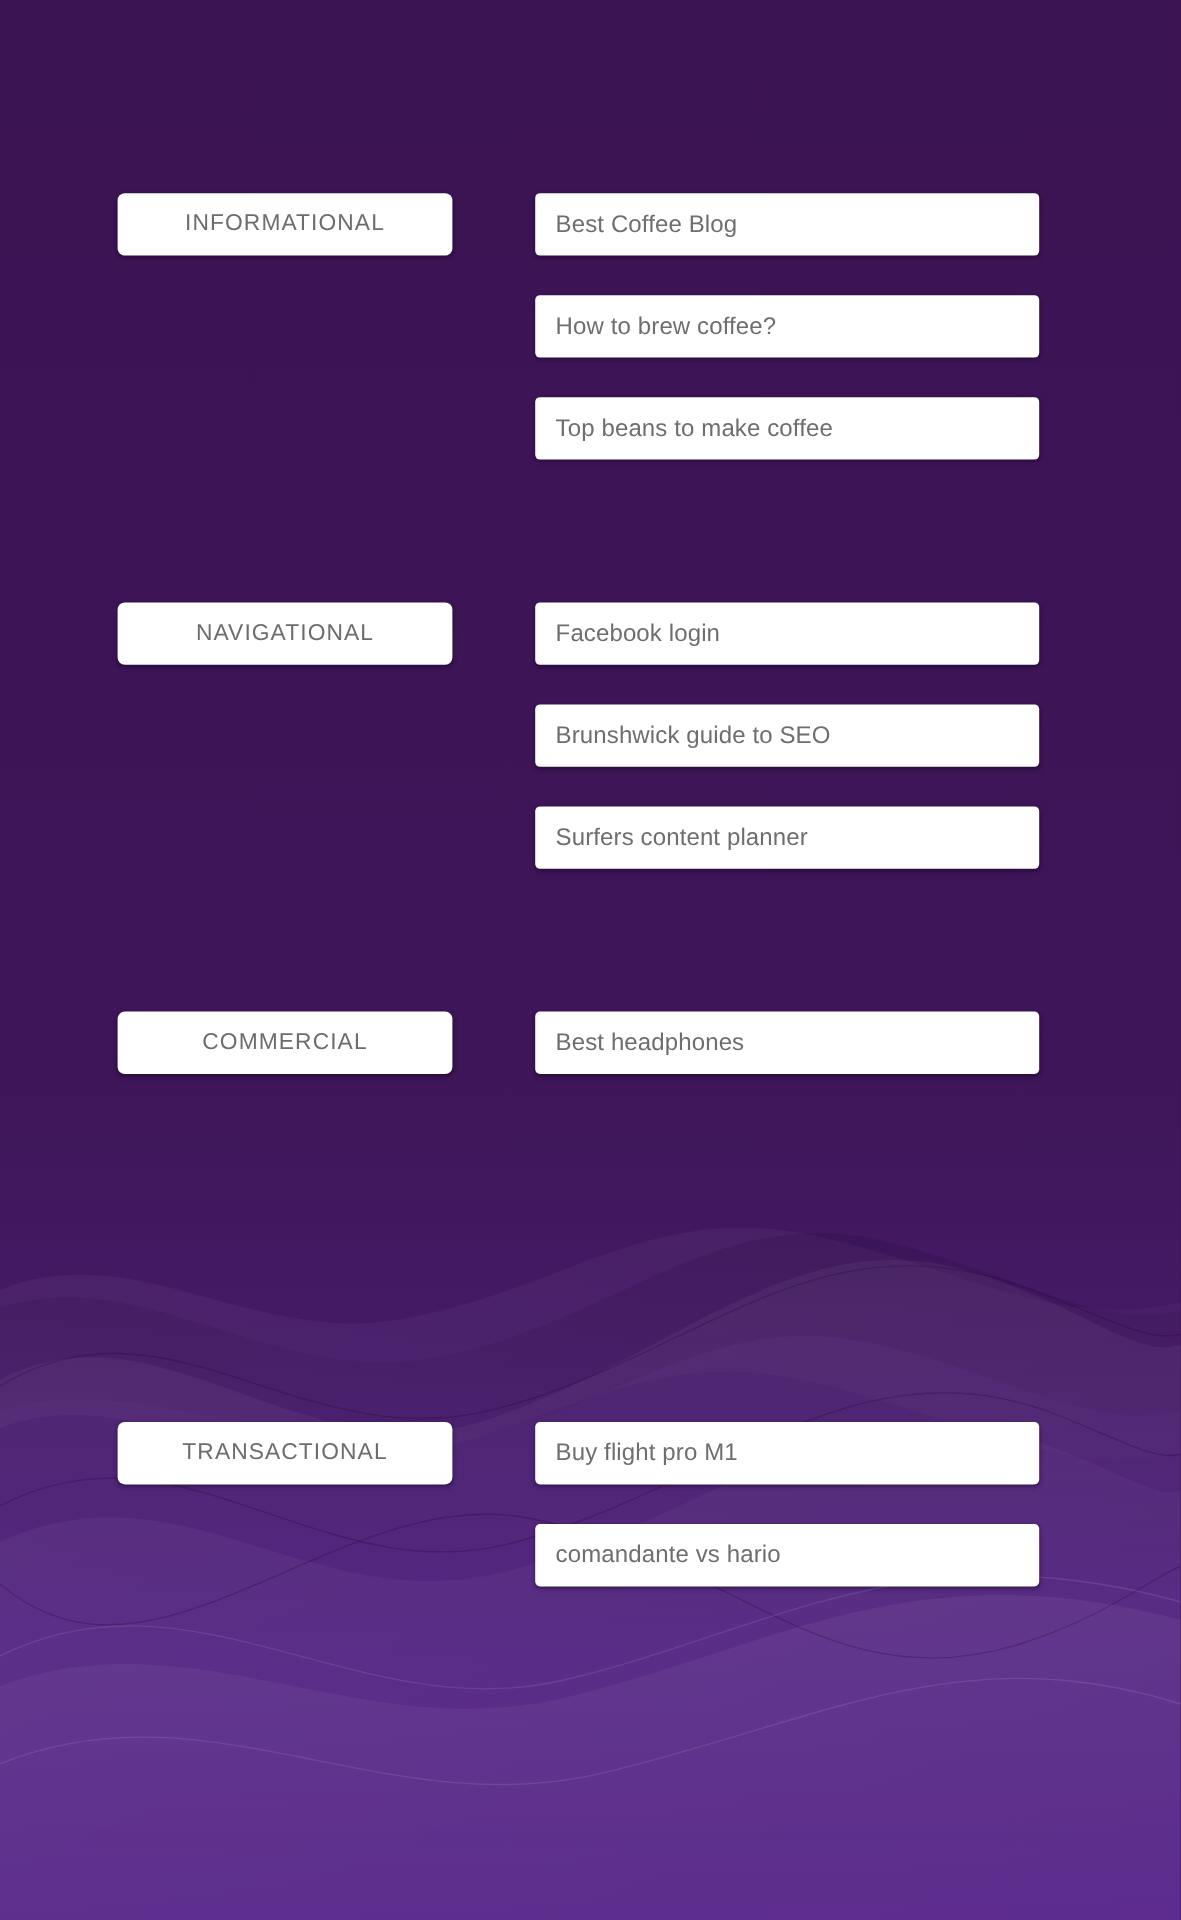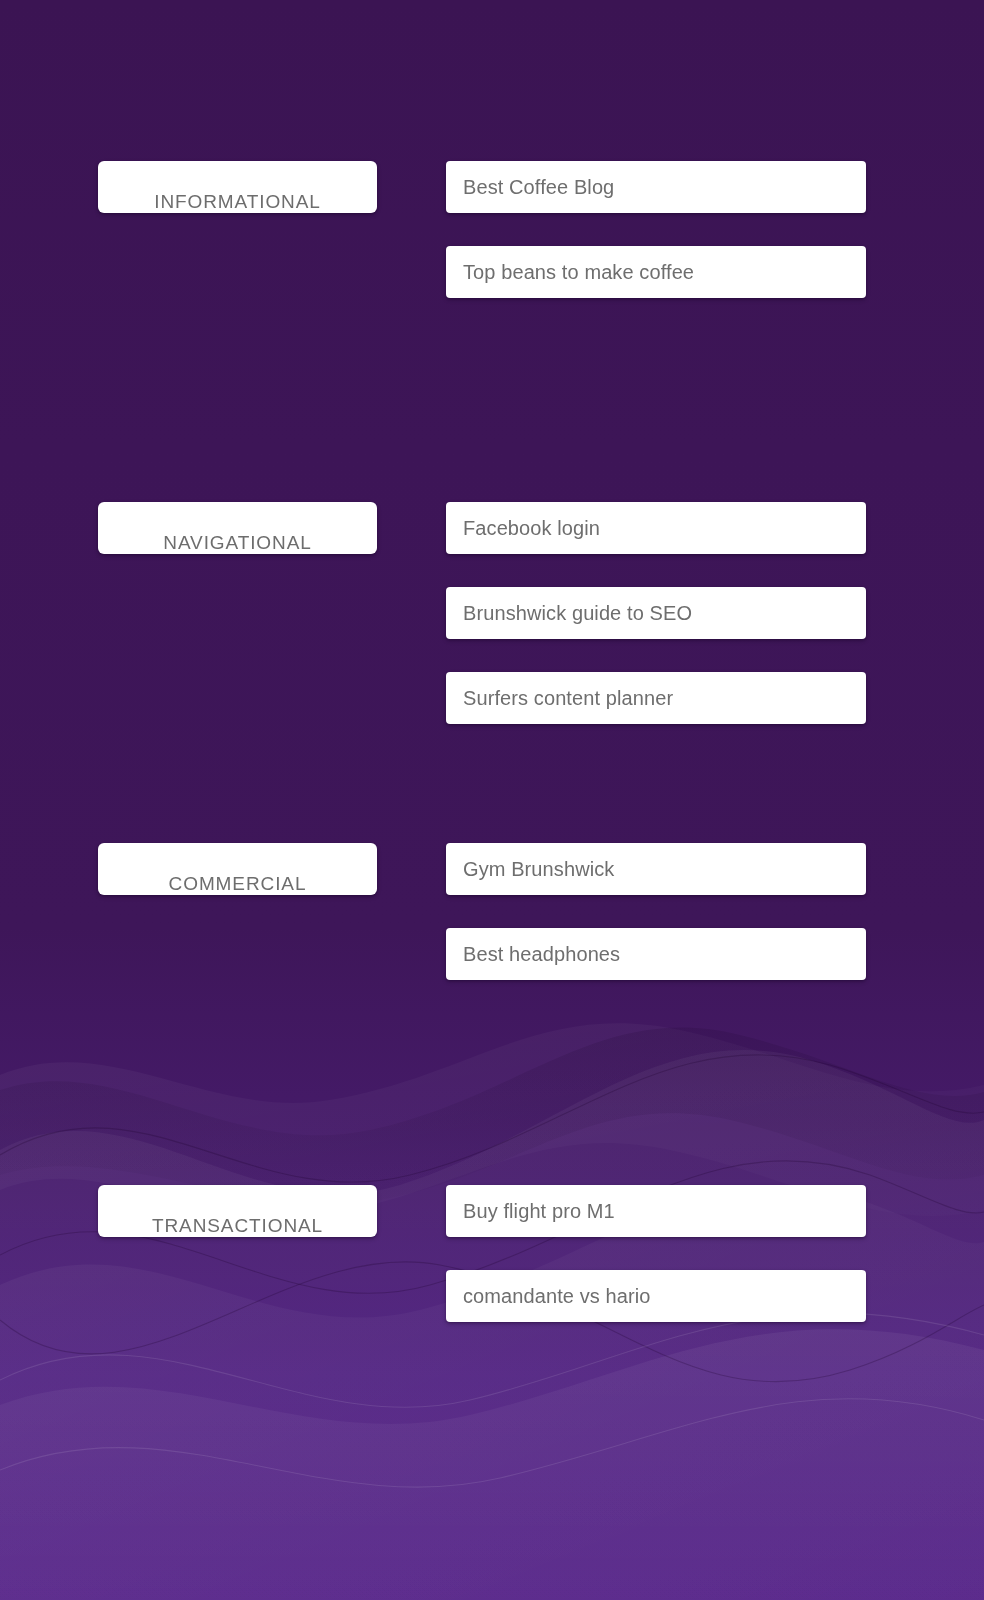--- a/index.html
+++ b/index.html
@@ -63,21 +63,21 @@
     top: 0;
     width: 279px;
   }
 
   .group-label {
     width: 279px;
     height: 52px;
     background: #ffffff;
     border-radius: 6px;
     display: flex;
-    align-items: flex-end;
+    align-items: center;
     justify-content: center;
     box-shadow: 0 2px 4px rgba(20, 4, 34, 0.30),
                 0 1px 2px rgba(20, 4, 34, 0.22);
   }
 
   .group-label-text {
     font-size: 19px;
     letter-spacing: 0.9px;
     color: #6d6d6d;
     font-weight: 400;
@@ -162,20 +162,23 @@
     <div class="group-label-col">
       <div class="group-label">
         <span class="group-label-text">INFORMATIONAL</span>
       </div>
     </div>
     <div class="query-col">
       <div class="query-card">
         <span class="query-text">Best Coffee Blog</span>
       </div>
       <div class="query-card">
+        <span class="query-text">How to brew coffee?</span>
+      </div>
+      <div class="query-card">
         <span class="query-text">Top beans to make coffee</span>
       </div>
     </div>
   </section>
 
   <section class="intent-group" style="top:502px;">
     <div class="group-label-col">
       <div class="group-label">
         <span class="group-label-text">NAVIGATIONAL</span>
       </div>
@@ -194,23 +197,20 @@
   </section>
 
   <section class="intent-group" style="top:843px;">
     <div class="group-label-col">
       <div class="group-label">
         <span class="group-label-text">COMMERCIAL</span>
       </div>
     </div>
     <div class="query-col">
       <div class="query-card">
-        <span class="query-text">Gym Brunshwick</span>
-      </div>
-      <div class="query-card">
         <span class="query-text">Best headphones</span>
       </div>
     </div>
   </section>
 
   <section class="intent-group" style="top:1185px;">
     <div class="group-label-col">
       <div class="group-label">
         <span class="group-label-text">TRANSACTIONAL</span>
       </div>

